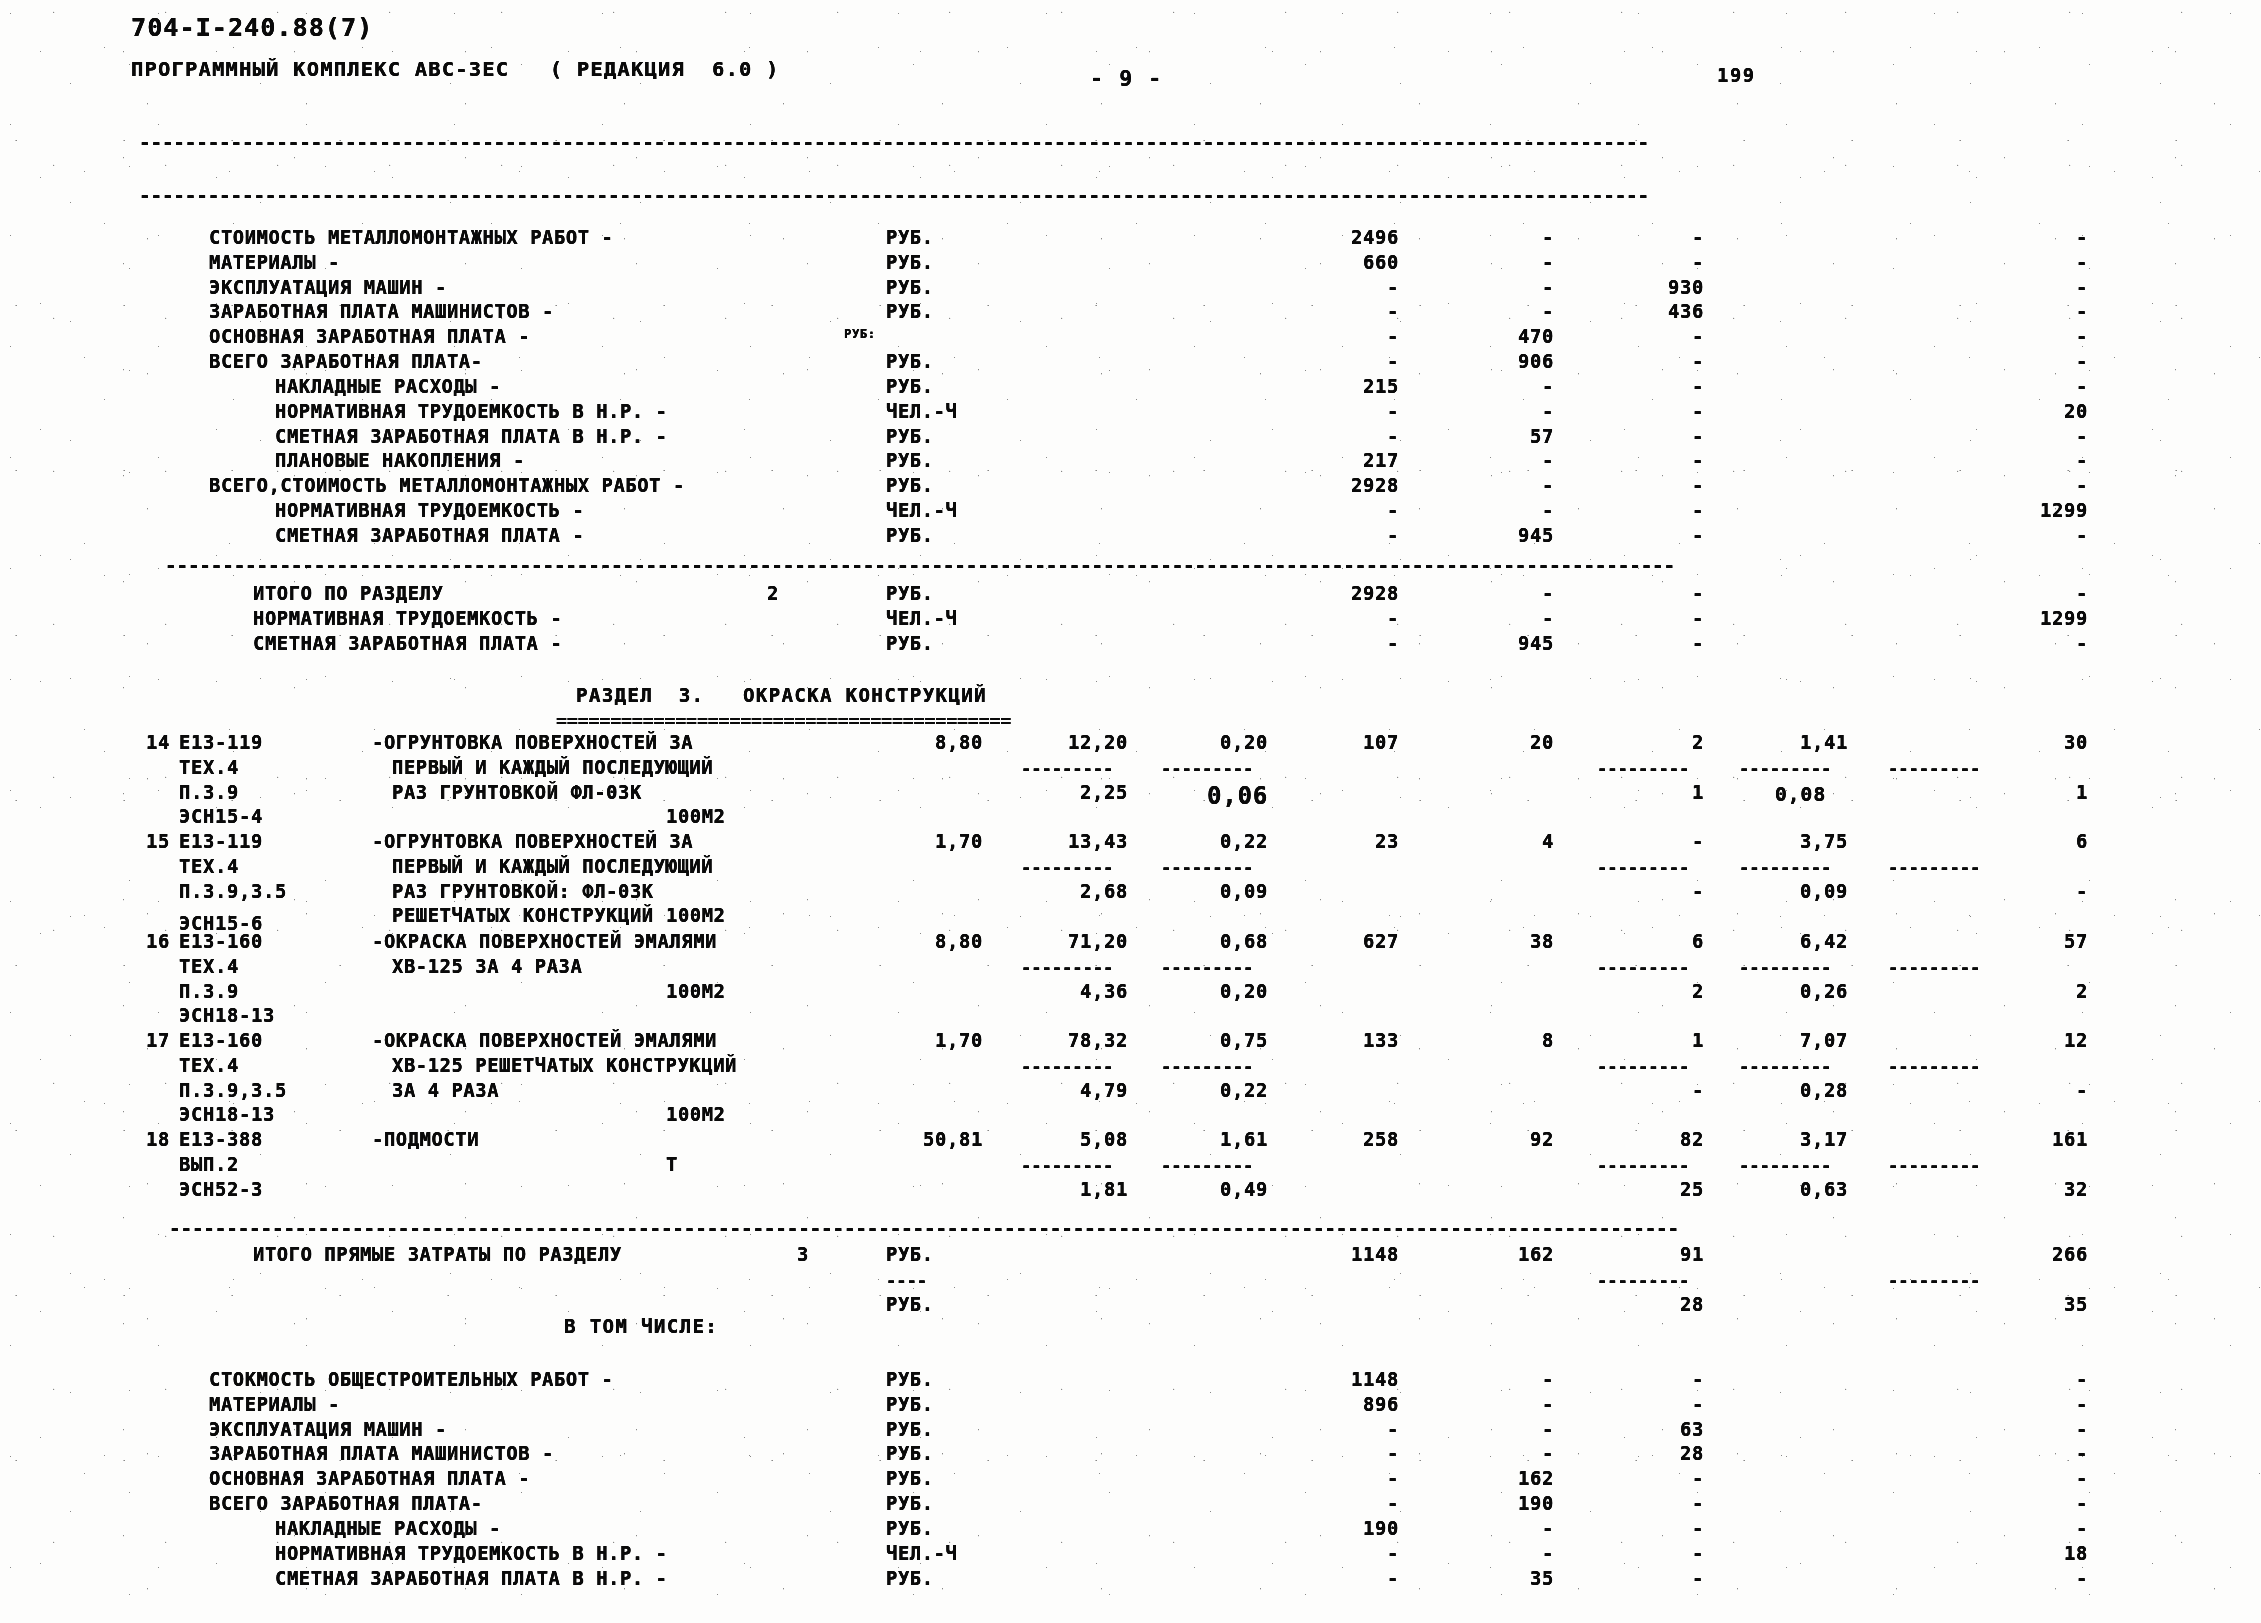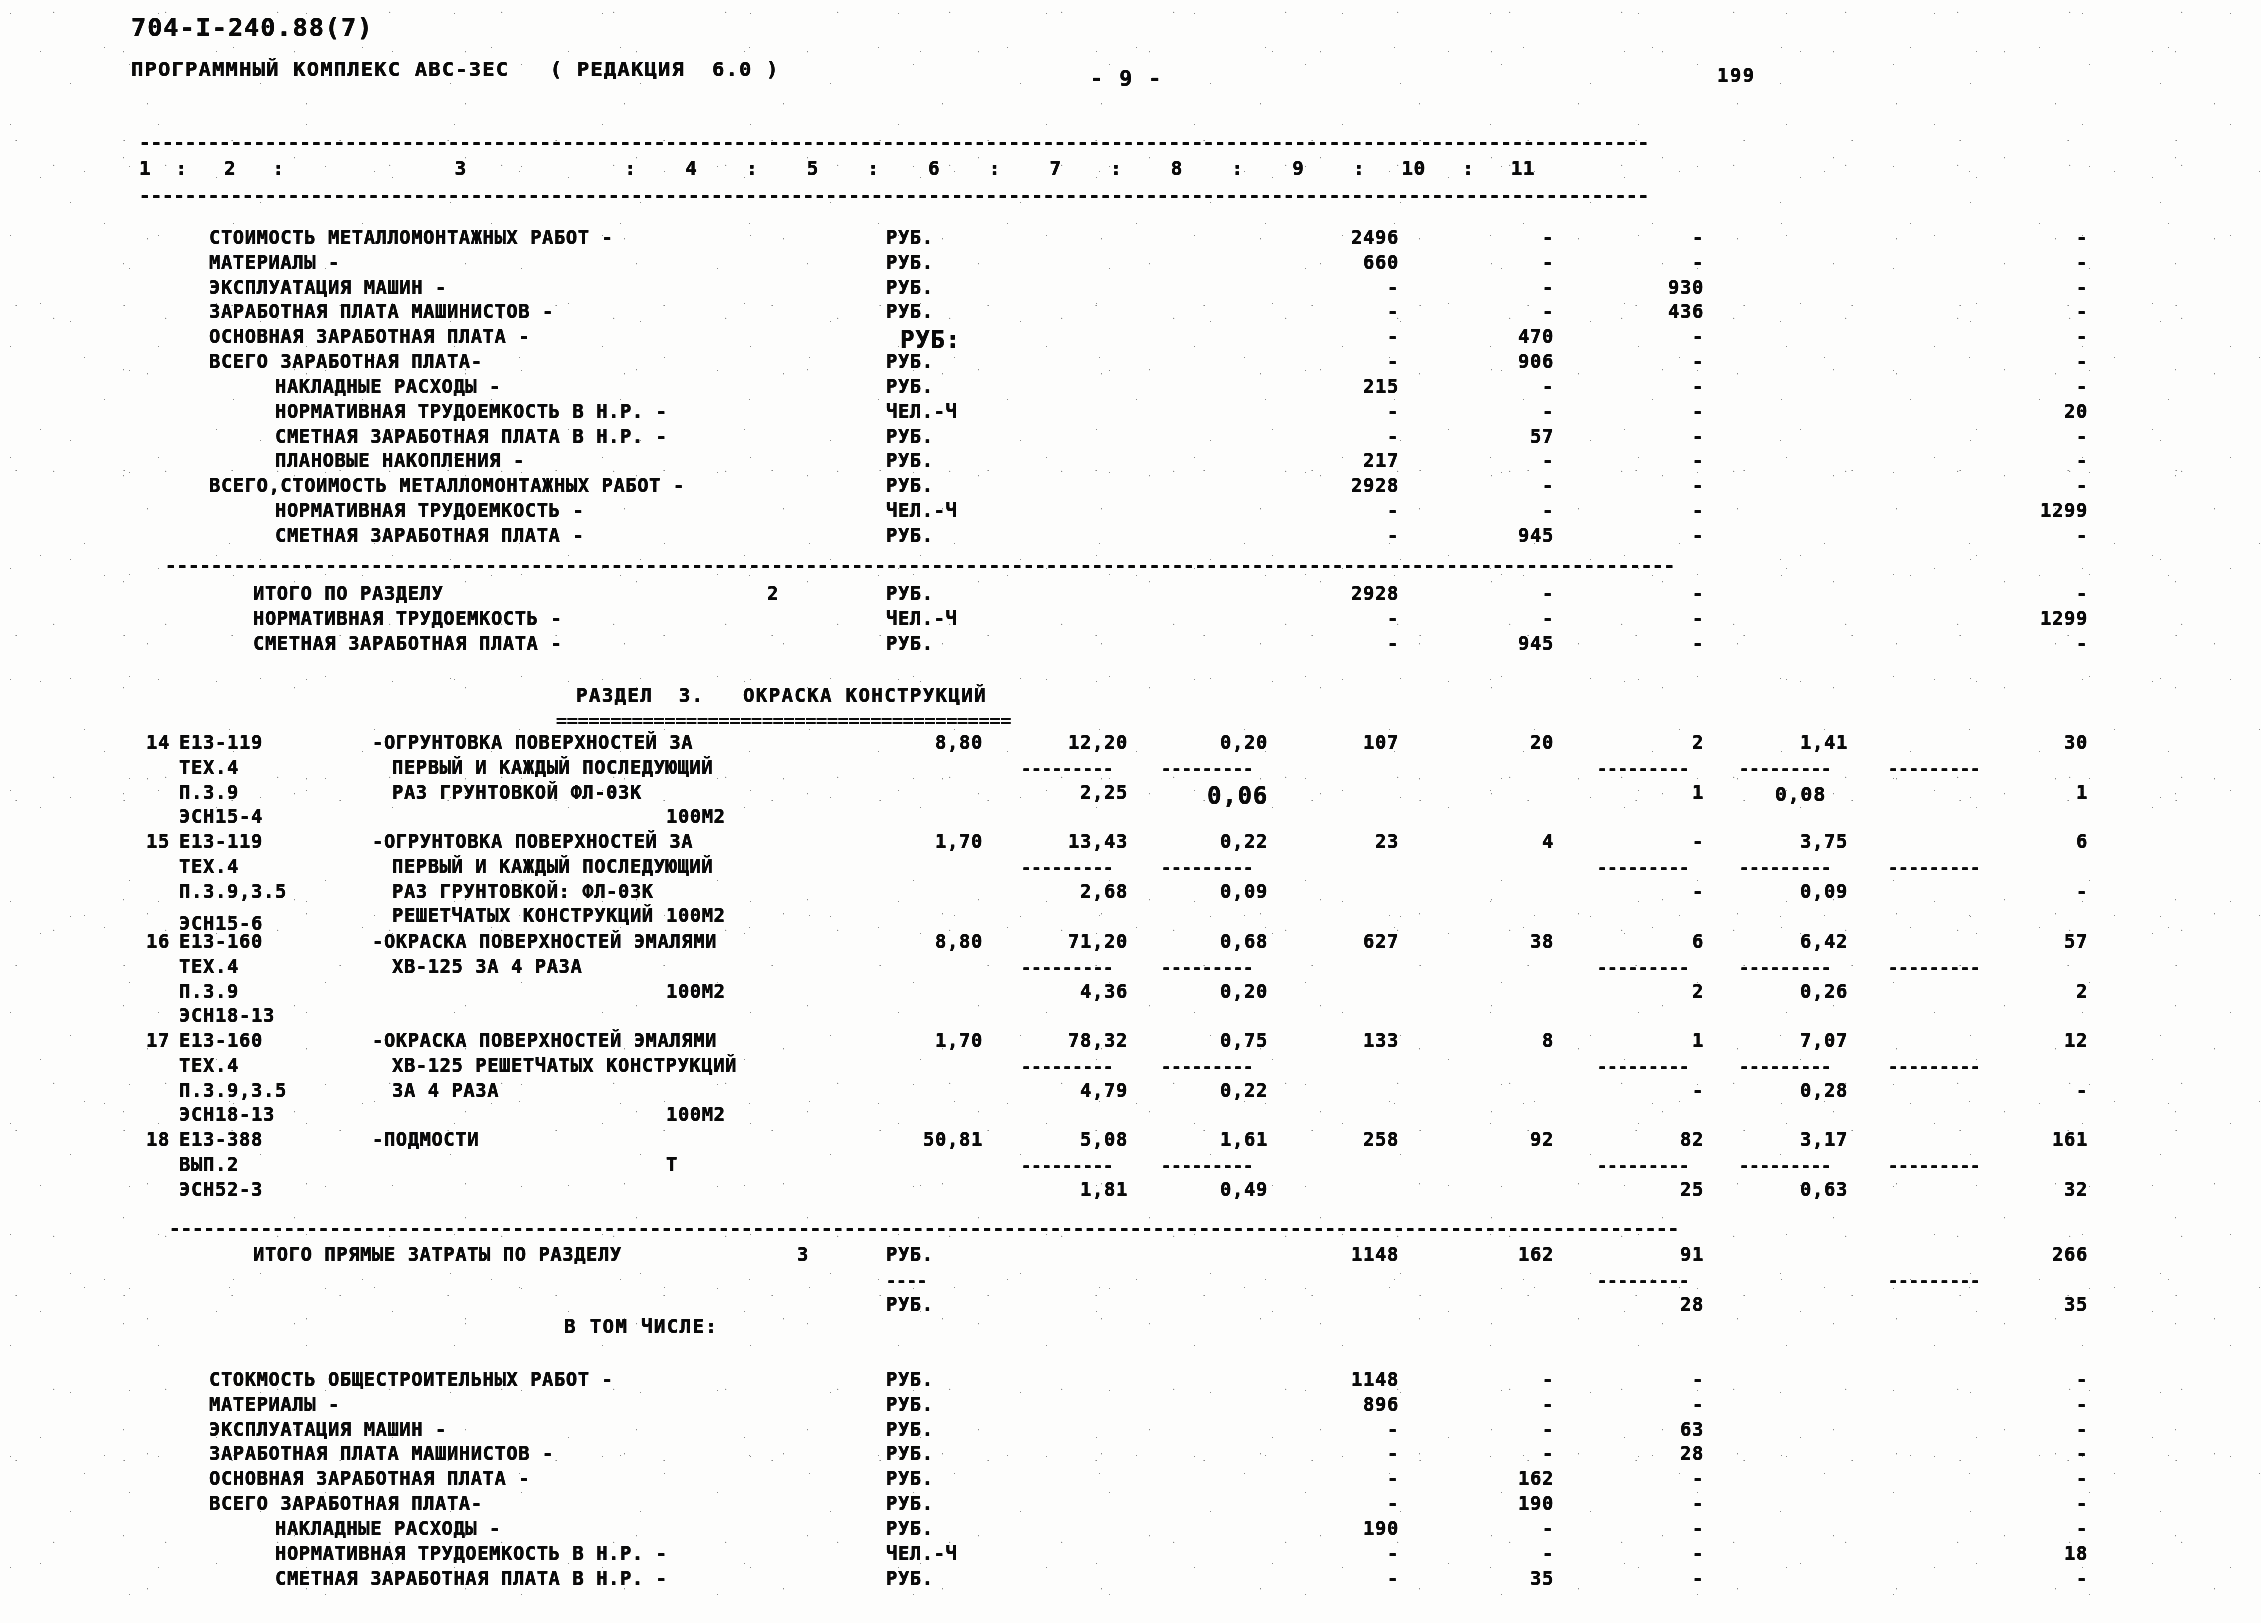--- a/index.html
+++ b/index.html
@@ -83,21 +83,20 @@
 
 <div id="page">
 
   <div class="abs dm" id="doc-code">704-I-240.88(7)</div>
   <div class="abs dm" id="prog-line">ПРОГРАММНЫЙ КОМПЛЕКС АВС-3ЕС   ( РЕДАКЦИЯ  6.0 )</div>
   <div class="abs dm" id="page-no">- 9 -</div>
   <div class="abs dm" id="sheet-no">199</div>
 
   <div class="abs dm rule" style="left:139px; top:133px; width:1992px;">------------------------------------------------------------------------------------------------------------------------------------</div>
 
-  <div class="abs dm" id="colnums">1  :   2   :              3             :    4    :    5    :    6    :    7    :    8    :    9    :   10   :   11</div>
 
   <div class="abs dm rule" style="left:139px; top:186px; width:1992px;">------------------------------------------------------------------------------------------------------------------------------------</div>
 
   <div class="abs" id="block-metalwork" style="left:0; top:229px; width:2261px;">
       <div class="abs" style="left: 0px; top: 0px; width: 2261px; height: 25px;">
         <div class="dm cell " style="left: 209px; top: 0px; font-size: 18.6px; letter-spacing: 0.7px;">СТОИМОСТЬ МЕТАЛЛОМОНТАЖНЫХ РАБОТ -</div>
         <div class="dm cell " style="left: 886px; top: 0px; font-size: 18.6px; letter-spacing: 0.7px;">РУБ.</div>
         <div class="dm cell num" style="left: auto; top: 0px; right: 862px; font-size: 18.6px;">2496</div>
         <div class="dm cell num" style="left: auto; top: 0px; right: 707px; font-size: 18.6px;">-</div>
         <div class="dm cell num" style="left: auto; top: 0px; right: 557px; font-size: 18.6px;">-</div>
@@ -122,21 +121,21 @@
       <div class="abs" style="left: 0px; top: 74px; width: 2261px; height: 25px;">
         <div class="dm cell " style="left: 209px; top: 0px; font-size: 18.6px; letter-spacing: 0.7px;">ЗАРАБОТНАЯ ПЛАТА МАШИНИСТОВ -</div>
         <div class="dm cell " style="left: 886px; top: 0px; font-size: 18.6px; letter-spacing: 0.7px;">РУБ.</div>
         <div class="dm cell num" style="left: auto; top: 0px; right: 862px; font-size: 18.6px;">-</div>
         <div class="dm cell num" style="left: auto; top: 0px; right: 707px; font-size: 18.6px;">-</div>
         <div class="dm cell num" style="left: auto; top: 0px; right: 557px; font-size: 18.6px;">436</div>
         <div class="dm cell num" style="left: auto; top: 0px; right: 173px; font-size: 18.6px;">-</div>
       </div>
       <div class="abs" style="left: 0px; top: 99px; width: 2261px; height: 25px;">
         <div class="dm cell " style="left: 209px; top: 0px; font-size: 18.6px; letter-spacing: 0.7px;">ОСНОВНАЯ ЗАРАБОТНАЯ ПЛАТА -</div>
-        <div class="dm cell " style="left: 900px; top: 0px; font-size: 24px; letter-spacing: 0.7px;">РУБ:</div>
+        <div class="dm cell " style="left: 844px; top: 0px; font-size: 12px; letter-spacing: 0.7px;">РУБ:</div>
         <div class="dm cell num" style="left: auto; top: 0px; right: 862px; font-size: 18.6px;">-</div>
         <div class="dm cell num" style="left: auto; top: 0px; right: 707px; font-size: 18.6px;">470</div>
         <div class="dm cell num" style="left: auto; top: 0px; right: 557px; font-size: 18.6px;">-</div>
         <div class="dm cell num" style="left: auto; top: 0px; right: 173px; font-size: 18.6px;">-</div>
       </div>
       <div class="abs" style="left: 0px; top: 124px; width: 2261px; height: 25px;">
         <div class="dm cell " style="left: 209px; top: 0px; font-size: 18.6px; letter-spacing: 0.7px;">ВСЕГО ЗАРАБОТНАЯ ПЛАТА-</div>
         <div class="dm cell " style="left: 886px; top: 0px; font-size: 18.6px; letter-spacing: 0.7px;">РУБ.</div>
         <div class="dm cell num" style="left: auto; top: 0px; right: 862px; font-size: 18.6px;">-</div>
         <div class="dm cell num" style="left: auto; top: 0px; right: 707px; font-size: 18.6px;">906</div>

